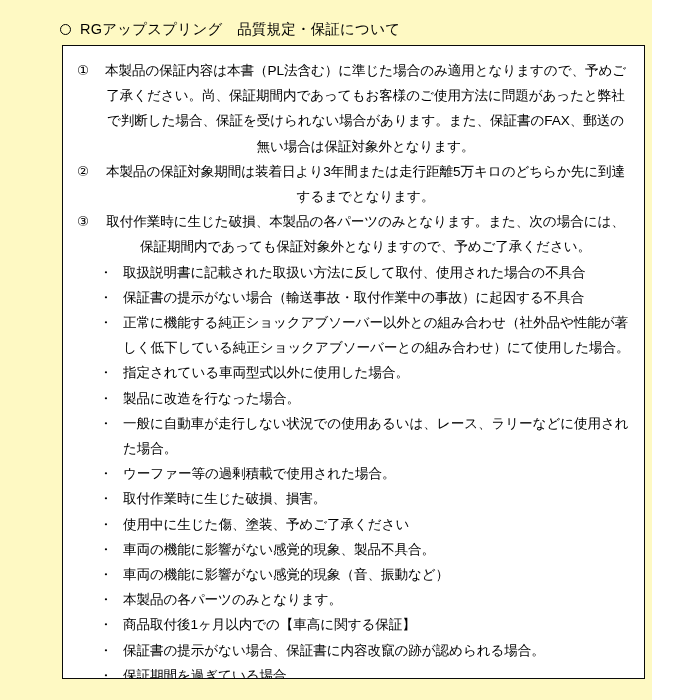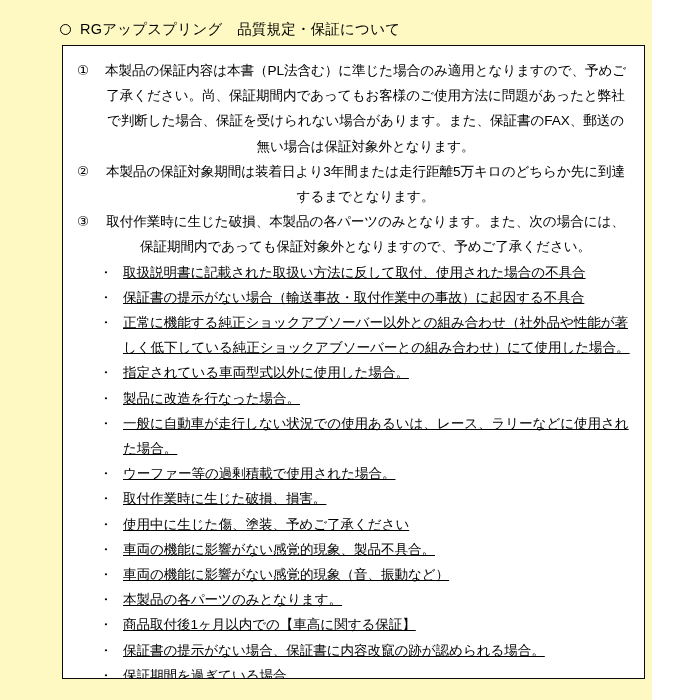--- a/index.html
+++ b/index.html
@@ -105,21 +105,20 @@
   .bullet-mark {
     flex: 0 0 auto;
     width: 24px;
     font-size: 13.6px;
     line-height: 25.2px;
     text-align: left;
   }
   .bullet-body {
     flex: 1 1 auto;
     letter-spacing: -0.1px;
-    text-decoration: underline;
   }
 </style>
 </head>
 <body>
 
 <div class="page">
 
   <div class="doc-title">
     <span class="title-marker"></span>
     <span class="title-text">RGアップスプリング　品質規定・保証について</span>

